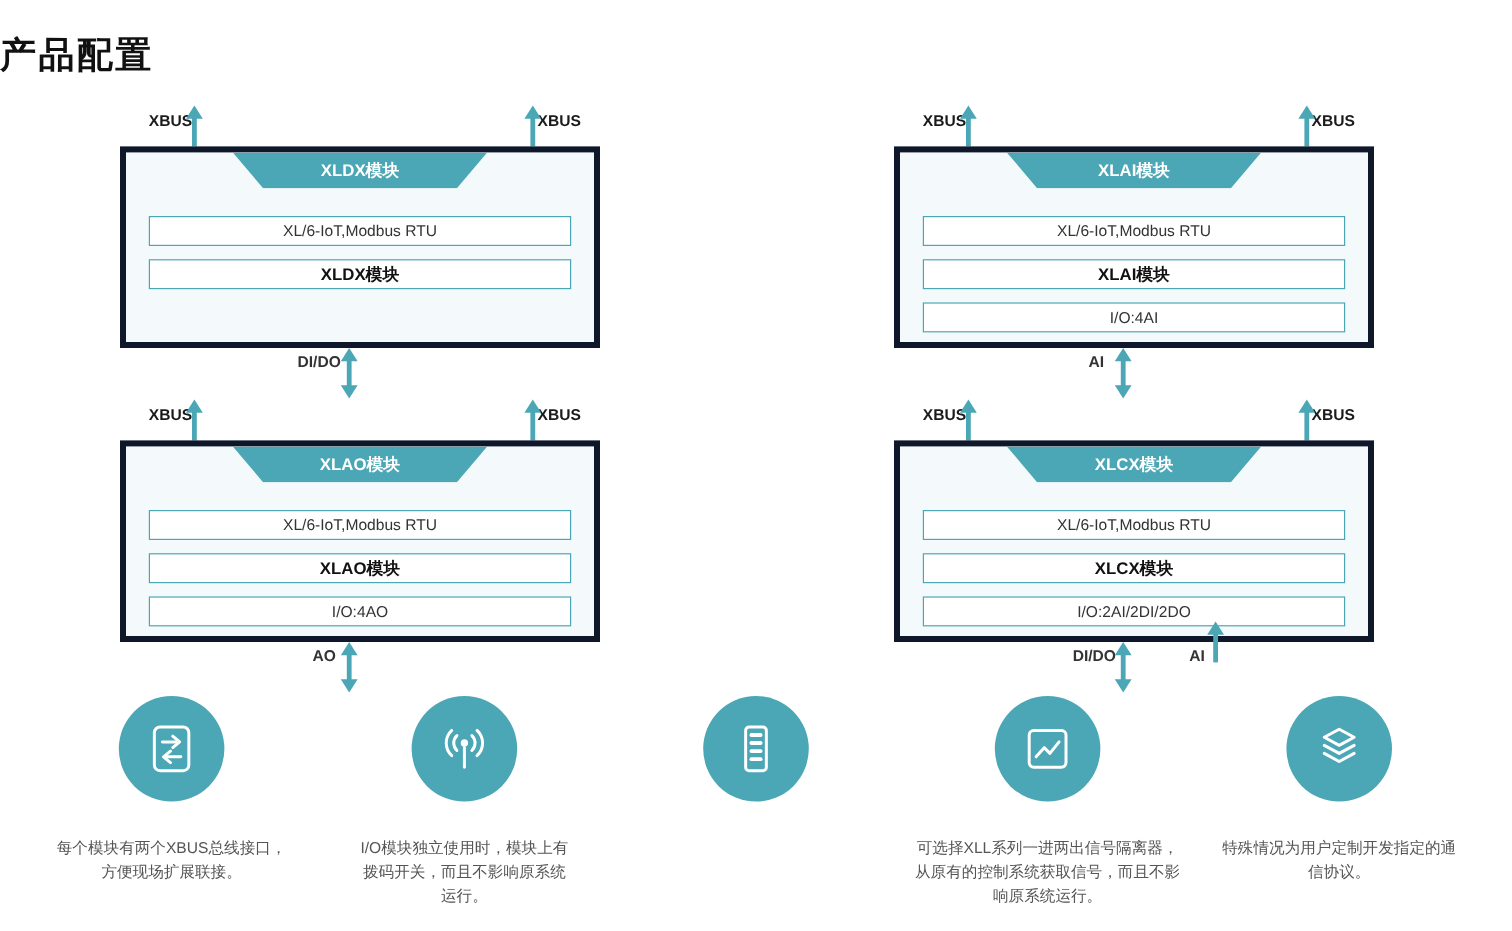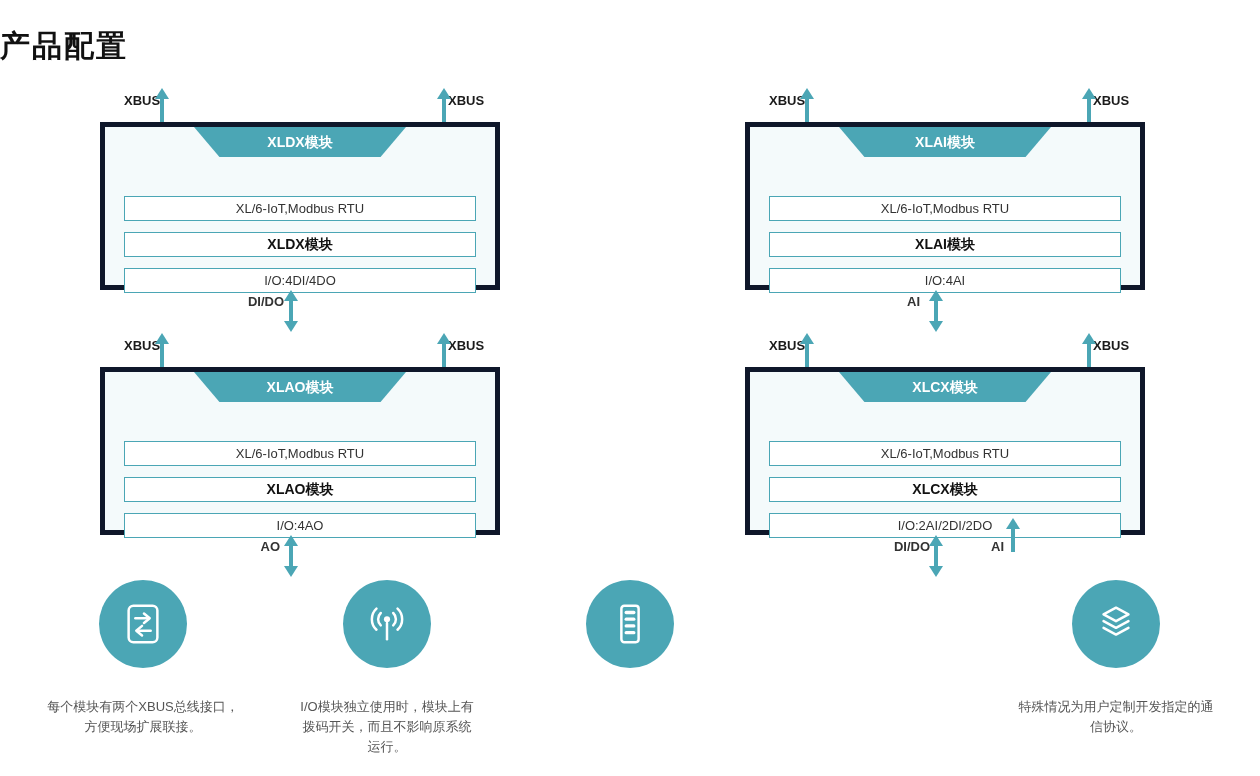--- a/index.html
+++ b/index.html
@@ -23,21 +23,21 @@
   .trap{
     position:absolute;top:0;left:50%;transform:translateX(-50%);
     width:212px;height:30px;background:var(--teal);
     clip-path:polygon(0 0,100% 0,88% 100%,12% 100%);
     color:#fff;font-weight:bold;font-size:14px;
     text-align:center;line-height:30px;
   }
   .row{
     position:absolute;left:19px;right:19px;height:25px;
     background:#fff;border:1px solid var(--teal);box-sizing:border-box;
-    text-align:center;line-height:23px;font-size:13px;color:#333;margin-top:16px;
+    text-align:center;line-height:23px;font-size:13px;color:#333;
   }
   .r1{top:53px}
   .r2{top:89px;font-weight:bold;color:#111;font-size:14px;}
   .r3{top:125px}
   .xbus-label{
     position:absolute;top:-29px;font-size:13px;font-weight:bold;color:#1b1b1b;
   }
   
   .vline{position:absolute;width:4px;background:var(--teal);}
   .head-top::before{
@@ -74,21 +74,20 @@
 
   <div class="module" style="left:100px;top:122px">
     <span class="xbus-label" style="left:24px">XBUS</span>
     <span class="xbus-label" style="left:348px">XBUS</span>
     <i class="vline head-top xbus-arrow" style="left:60px"></i>
     <i class="vline head-top xbus-arrow" style="left:342px"></i>
     <div class="box">
       <div class="trap">XLDX模块</div>
       <div class="row r1">XL/6-IoT,Modbus RTU</div>
       <div class="row r2">XLDX模块</div>
-      <div class="row r3">I/O:4DI/4DO</div>
     </div>
     <span class="io-label" style="right:216px;top:172px">DI/DO</span>
     <i class="vline head-top head-bottom" style="left:189px;top:178px;height:22px"></i>
   </div>
 
   <div class="module" style="left:745px;top:122px">
     <span class="xbus-label" style="left:24px">XBUS</span>
     <span class="xbus-label" style="left:348px">XBUS</span>
     <i class="vline head-top xbus-arrow" style="left:60px"></i>
     <i class="vline head-top xbus-arrow" style="left:342px"></i>
@@ -166,20 +165,29 @@
       <svg width="46" height="46" viewBox="0 0 48 48">
         <rect x="15" y="5" width="18" height="38" rx="3"></rect>
         <path d="M20 12h8" stroke-width="3.4"></path>
           <path d="M20 19h8" stroke-width="3.4"></path>
         <path d="M20 26h8" stroke-width="3.4"></path>
           <path d="M20 33h8" stroke-width="3.4"></path>
       </svg>
     </div>
   </div>
 
+  <div class="feature" style="left:753px">
+    <div class="fcircle">
+      <svg width="46" height="46" viewBox="0 0 48 48">
+        <rect x="8" y="8" width="32" height="32" rx="4"></rect>
+        <path d="M14 31l7-8 5 5 8-10"></path>
+      </svg>
+    </div>
+    <p class="ftext" style="max-width:228px">可选择XLL系列一进两出信号隔离器，从原有的控制系统获取信号，而且不影响原系统运行。</p>
+  </div>
 
   <div class="feature" style="left:996px">
     <div class="fcircle">
       <svg width="46" height="46" viewBox="0 0 48 48">
         <path d="M24 7l13 7-13 7-13-7z"></path>
         <path d="M11 21l13 7 13-7"></path>
         <path d="M11 28l13 7 13-7"></path>
       </svg>
     </div>
     <p class="ftext" style="max-width:200px">特殊情况为用户定制开发指定的通信协议。</p>

